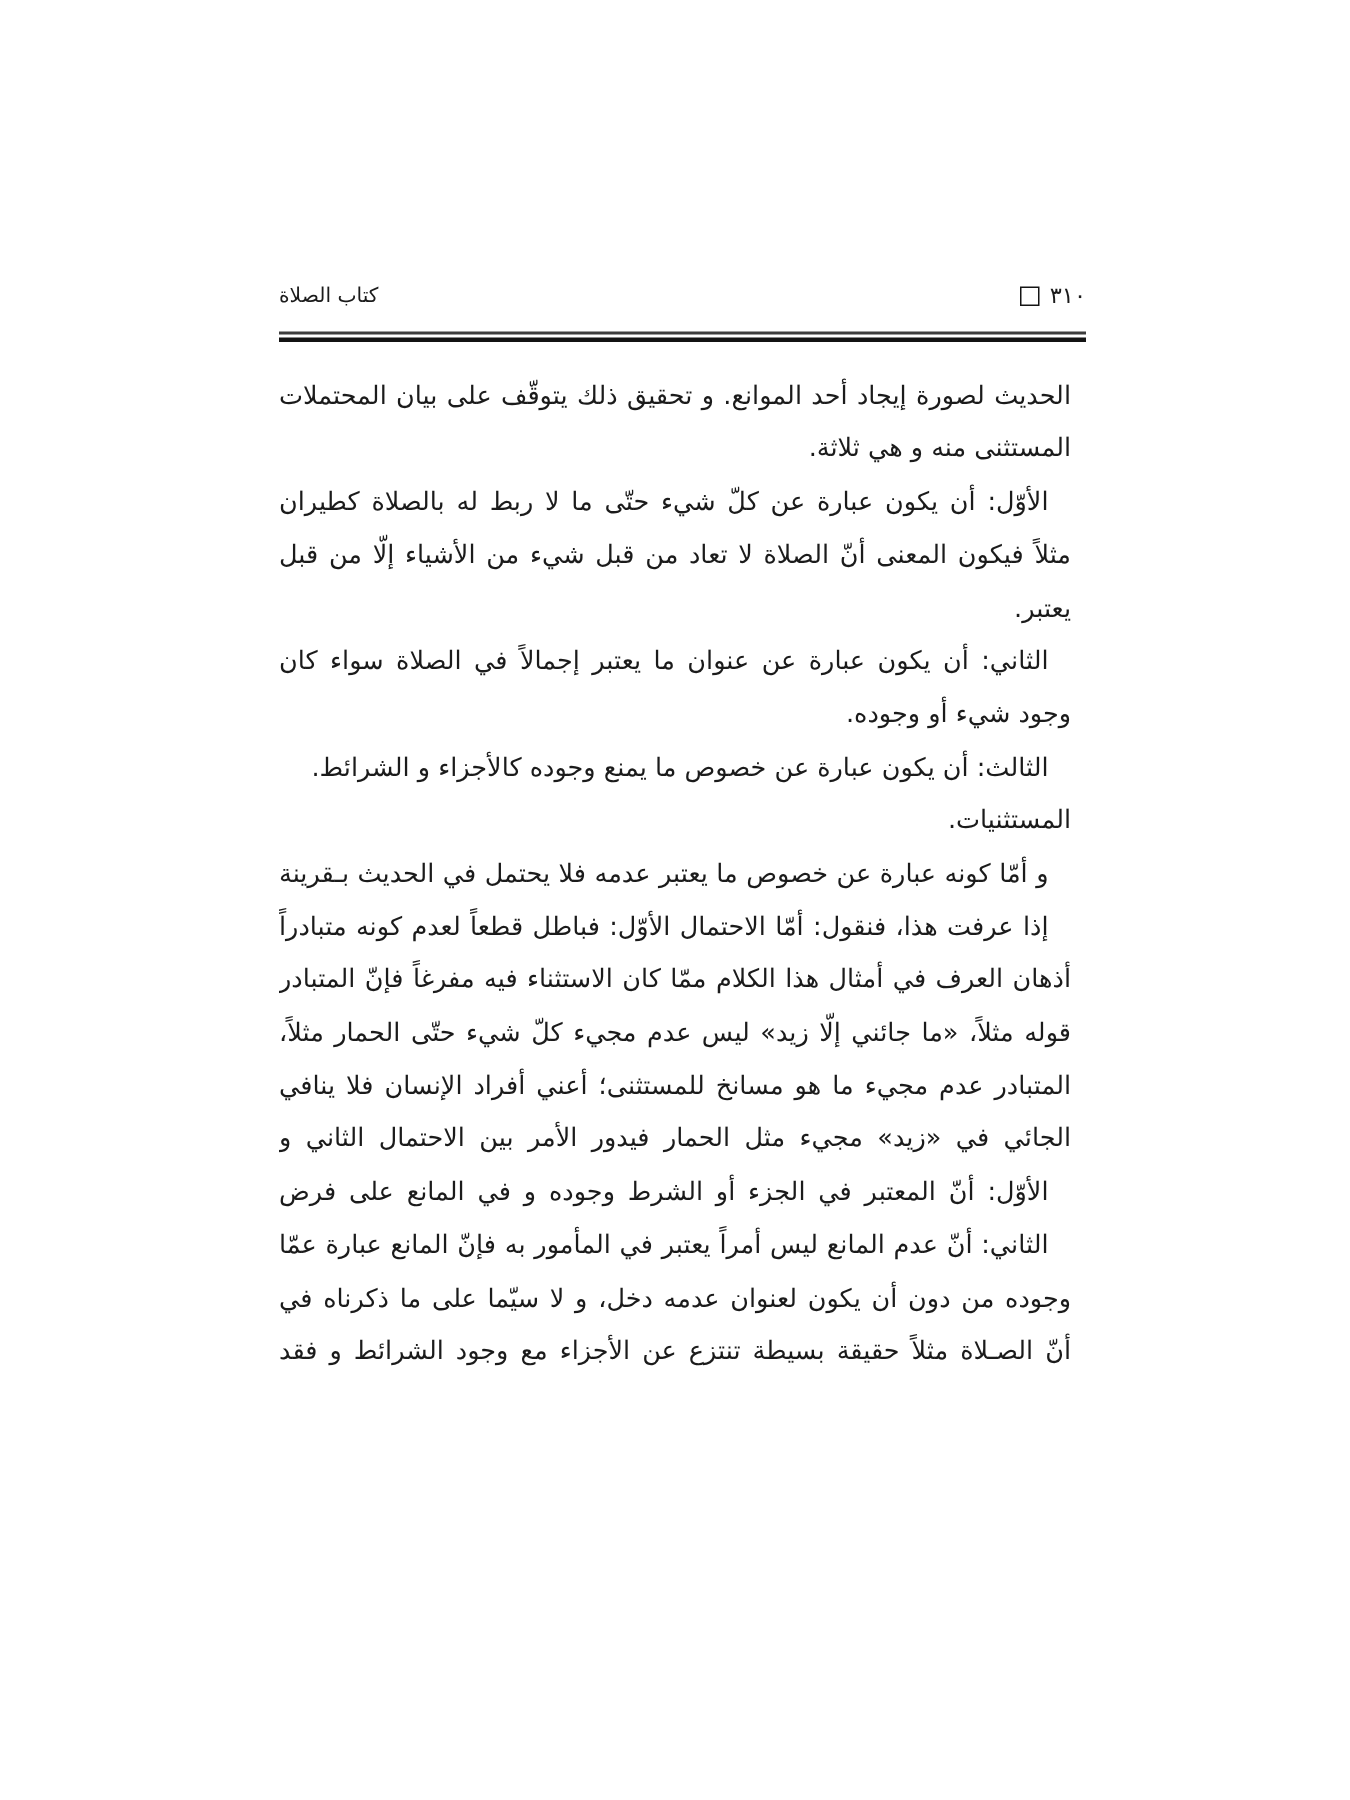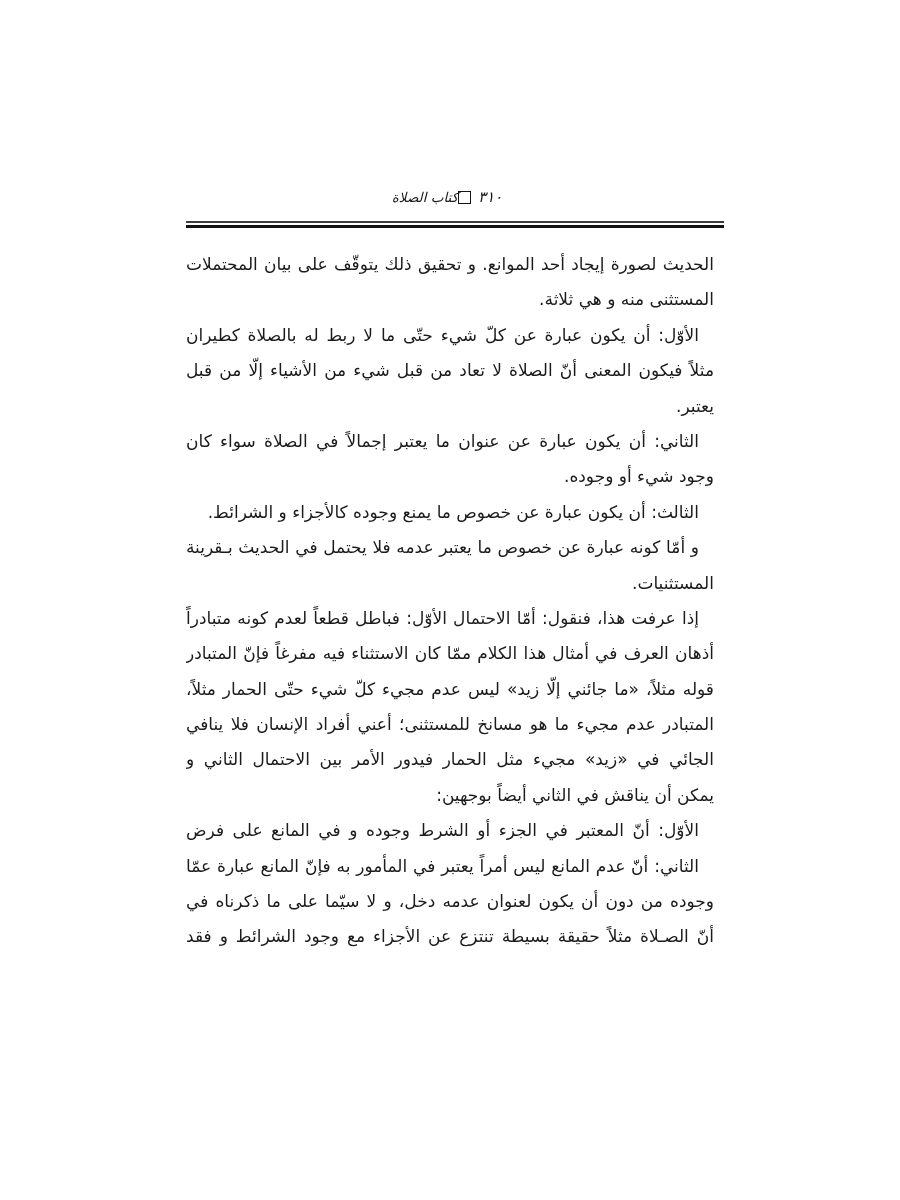--- a/index.html
+++ b/index.html
@@ -17,35 +17,33 @@
     font-family: "DejaVu Sans", sans-serif;
     overflow: hidden;
   }
   .page-header {
     position: absolute;
     left: 186px;
     top: 189px;
     width: 538px;
     display: flex;
     direction: ltr;
-    justify-content: center;
+    justify-content: space-between;
     align-items: center;
-    font-style: italic;
   }
   .book-title {
     font-size: 13.5px;
     letter-spacing: 0.2px;
     color: var(--ink, #1b1b1b);
   }
   .page-number-block {
     display: flex;
     direction: ltr;
     align-items: center;
     gap: 7px;
-    margin-right: 16px;
   }
   .square-icon {
     width: 11px;
     height: 11px;
     border: 1.6px solid #141414;
     background: transparent;
     display: inline-block;
   }
   .page-number {
     font-size: 15px;
@@ -118,30 +116,29 @@
         <div class="line end">يعتبر.</div>
       </div>
       <div class="paragraph">
         <div class="line fill indent">الثاني: أن يكون عبارة عن عنوان ما يعتبر إجمالاً في الصلاة سواء كان المعتبر</div>
         <div class="line end">وجود شيء أو وجوده.</div>
       </div>
       <div class="paragraph">
         <div class="line end indent">الثالث: أن يكون عبارة عن خصوص ما يمنع وجوده كالأجزاء و الشرائط.</div>
       </div>
       <div class="paragraph">
+        <div class="line end">المستثنيات.</div>
         <div class="line fill indent">و أمّا كونه عبارة عن خصوص ما يعتبر عدمه فلا يحتمل في الحديث بـقرينة</div>
-        <div class="line end">المستثنيات.</div>
       </div>
       <div class="paragraph">
         <div class="line fill indent">إذا عرفت هذا، فنقول: أمّا الاحتمال الأوّل: فباطل قطعاً لعدم كونه متبادراً إلى</div>
         <div class="line fill">أذهان العرف في أمثال هذا الكلام ممّا كان الاستثناء فيه مفرغاً فإنّ المتبادر مـن</div>
         <div class="line fill">قوله مثلاً، «ما جائني إلّا زيد» ليس عدم مجيء كلّ شيء حتّى الحمار مثلاً، بـل</div>
         <div class="line fill">المتبادر عدم مجيء ما هو مسانخ للمستثنى؛ أعني أفراد الإنسان فلا ينافي حصر</div>
         <div class="line fill">الجائي في «زيد» مجيء مثل الحمار فيدور الأمر بين الاحتمال الثاني و الثالث. و</div>
-        <div class="line end">يمكن أن يناقش في الثاني أيضاً بوجهين:</div>
       </div>
       <div class="paragraph">
         <div class="line fill indent">الأوّل: أنّ المعتبر في الجزء أو الشرط وجوده و في المانع على فرض الاعتبار</div>
       </div>
       <div class="paragraph">
         <div class="line fill indent">الثاني: أنّ عدم المانع ليس أمراً يعتبر في المأمور به فإنّ المانع عبارة عمّا يمنع</div>
         <div class="line fill">وجوده من دون أن يكون لعنوان عدمه دخل، و لا سيّما على ما ذكرناه في محلّه من</div>
         <div class="line fill">أنّ الصـلاة مثلاً حقيقة بسيطة تنتزع عن الأجزاء مع وجود الشرائط و فقد الموانـع</div>
       </div>
     </div>

